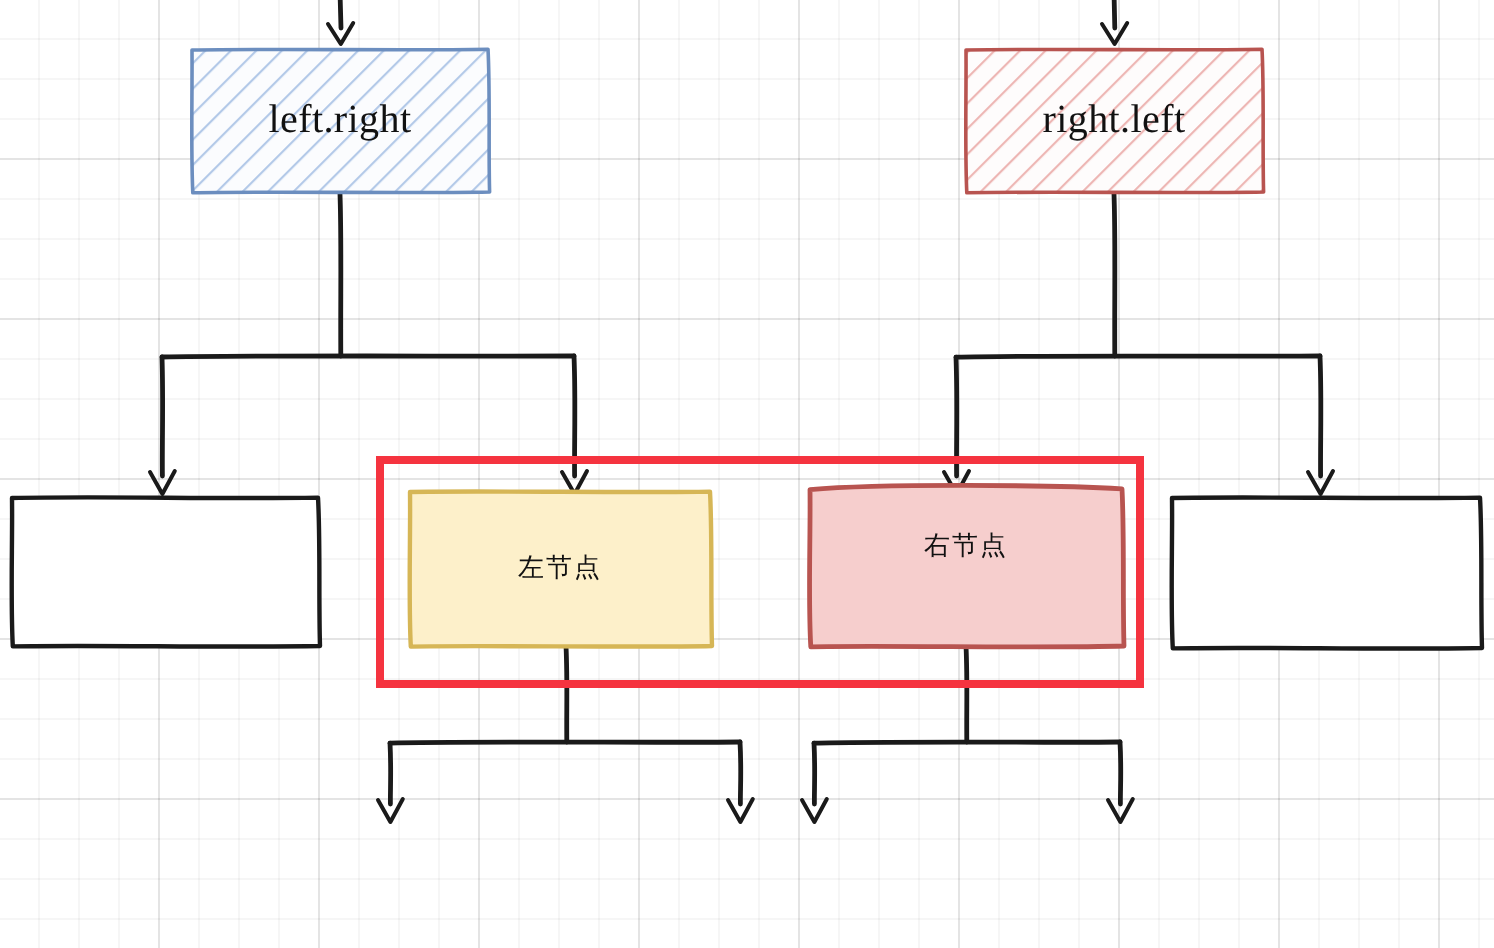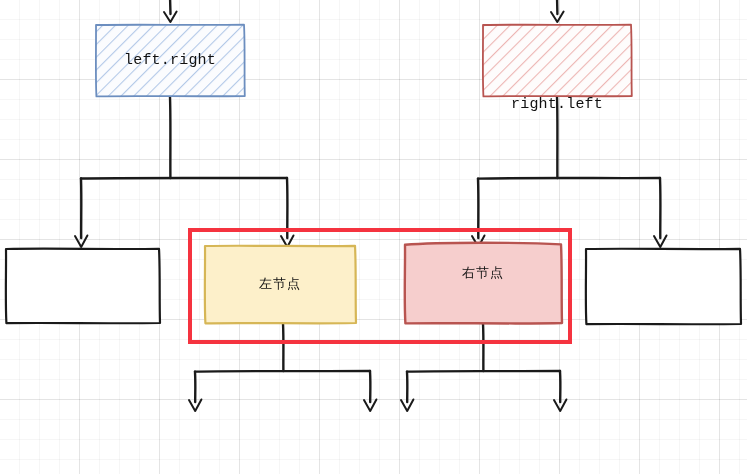--- a/index.html
+++ b/index.html
@@ -40,22 +40,22 @@
     position: absolute;
     display: flex;
     align-items: center;
     justify-content: center;
     text-align: center;
     pointer-events: none;
     color: #111111;
     white-space: nowrap;
   }
   .label-latin {
-    font-family: Liberation Mono, monospace;
-    font-size: 15px;
+    font-family: Liberation Serif, serif;
+    font-size: 20px;
     letter-spacing: 0.2px;
   }
   .label-cjk {
     font-family: "DejaVu Sans", sans-serif;
     font-size: 13px;
     letter-spacing: 1px;
   }
   .hit {
     position: absolute;
     background: transparent;
@@ -182,21 +182,21 @@
                C692,324.9 630,323.4 586.4,324.2 C585.2,302 586.3,270 586,249 Z" fill="#ffffff" stroke="#1a1a1a" stroke-width="2.2" stroke-linejoin="round"></path>
     </g>
 
     <g>
       <rect x="190" y="230" width="380" height="112" fill="none" stroke="#f5333f" stroke-width="4"></rect>
     </g>
   </svg>
 
   <div class="node-label label-latin" style="left:95px; top:24px; width:150px; height:73px;">left.right</div>
 
-  <div class="node-label label-latin" style="left:482px; top:24px; width:150px; height:73px;margin-top:44px;">right.left</div>
+  <div class="node-label label-latin" style="left:482px; top:24px; width:150px; height:73px;">right.left</div>
 
   <div class="node-label label-latin" style="left:5px; top:248px; width:155px; height:75px;"></div>
 
   <div class="node-label label-cjk" style="left:204px; top:245px; width:152px; height:78px;">左节点</div>
 
   <div class="node-label label-cjk" style="left:404px; top:243px; width:158px; height:60px;">右节点</div>
 
   <div class="node-label label-latin" style="left:585px; top:248px; width:155px; height:76px;"></div>
 
   <div class="hit" style="left:95px;  top:24px;  width:150px; height:73px;"></div>

